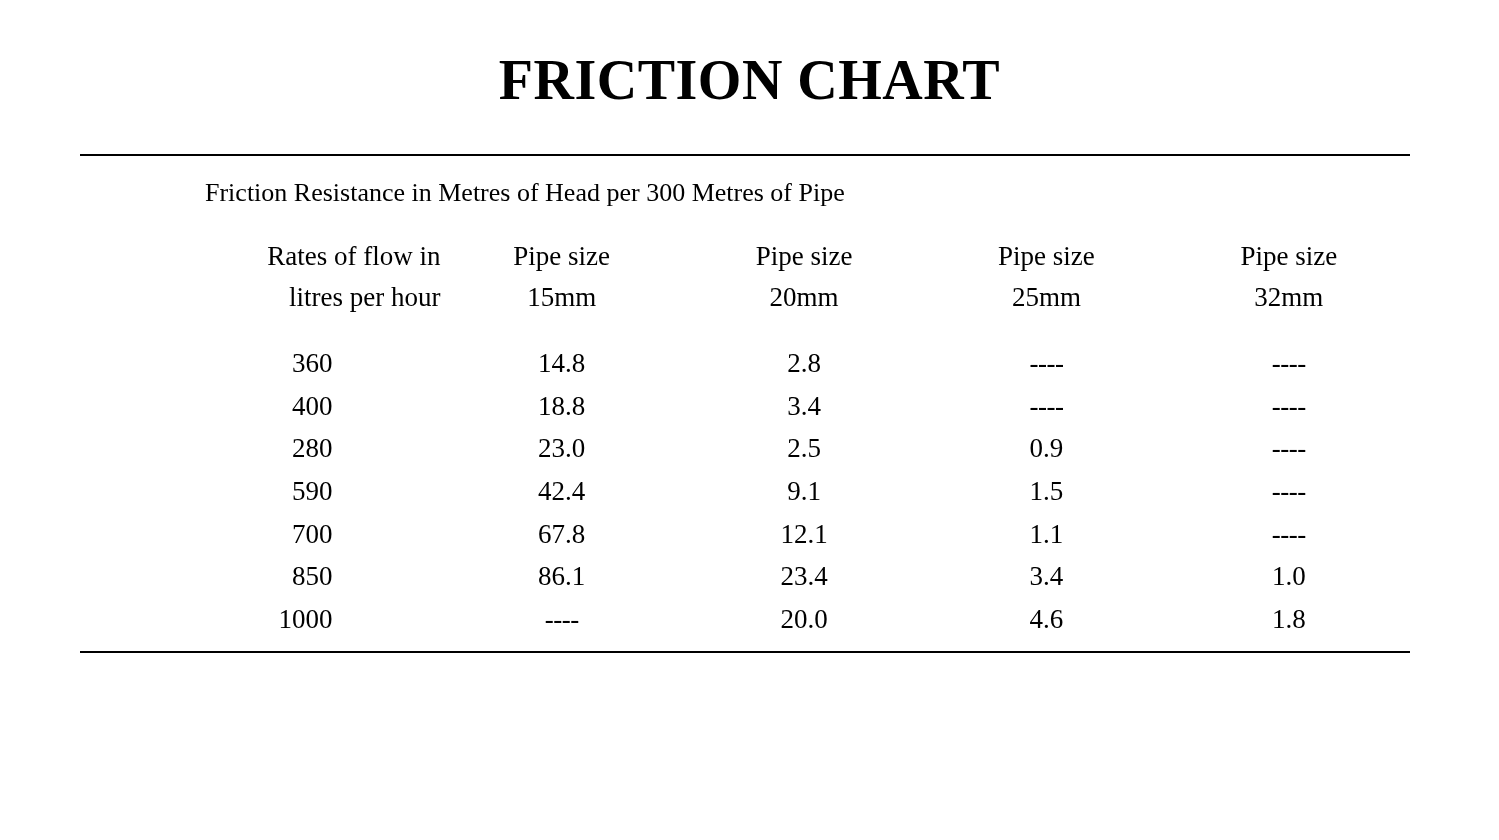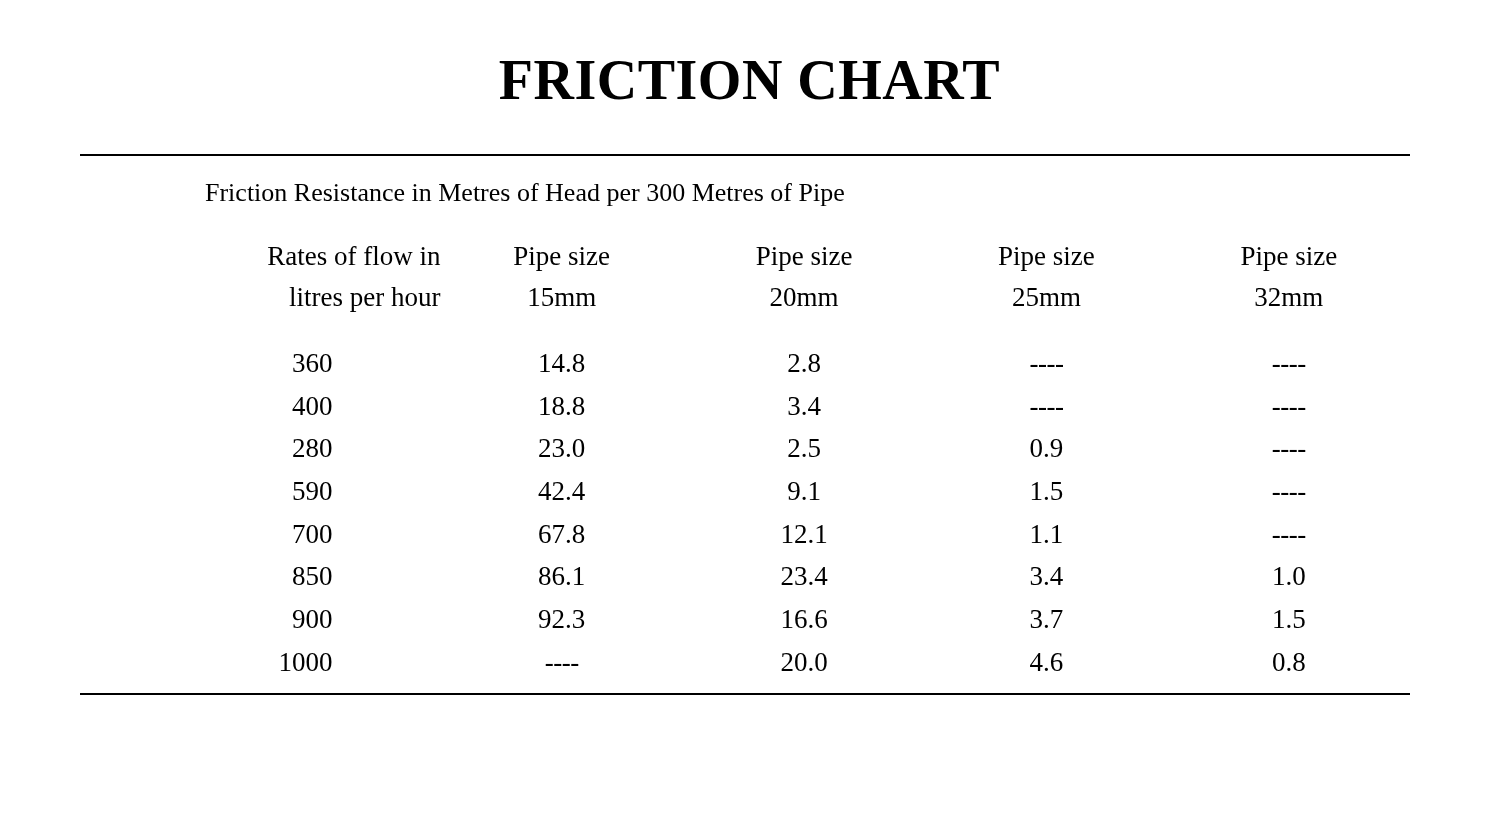--- a/index.html
+++ b/index.html
@@ -167,31 +167,24 @@
         <td class="dash">----</td>
       </tr>
       <tr>
         <td class="col-flow">850</td>
         <td>86.1</td>
         <td>23.4</td>
         <td>3.4</td>
         <td>1.0</td>
       </tr>
       <tr>
-        <td class="col-flow">900</td>
-        <td>92.3</td>
-        <td>16.6</td>
-        <td>3.7</td>
-        <td>1.5</td>
-      </tr>
-      <tr>
         <td class="col-flow">1000</td>
         <td class="dash">----</td>
         <td>20.0</td>
         <td>4.6</td>
-        <td>0.8</td>
+        <td>1.8</td>
       </tr>
     </tbody>
   </table>
 
   <hr class="rule rule-bottom">
 
 </div>
 
 </body></html>

